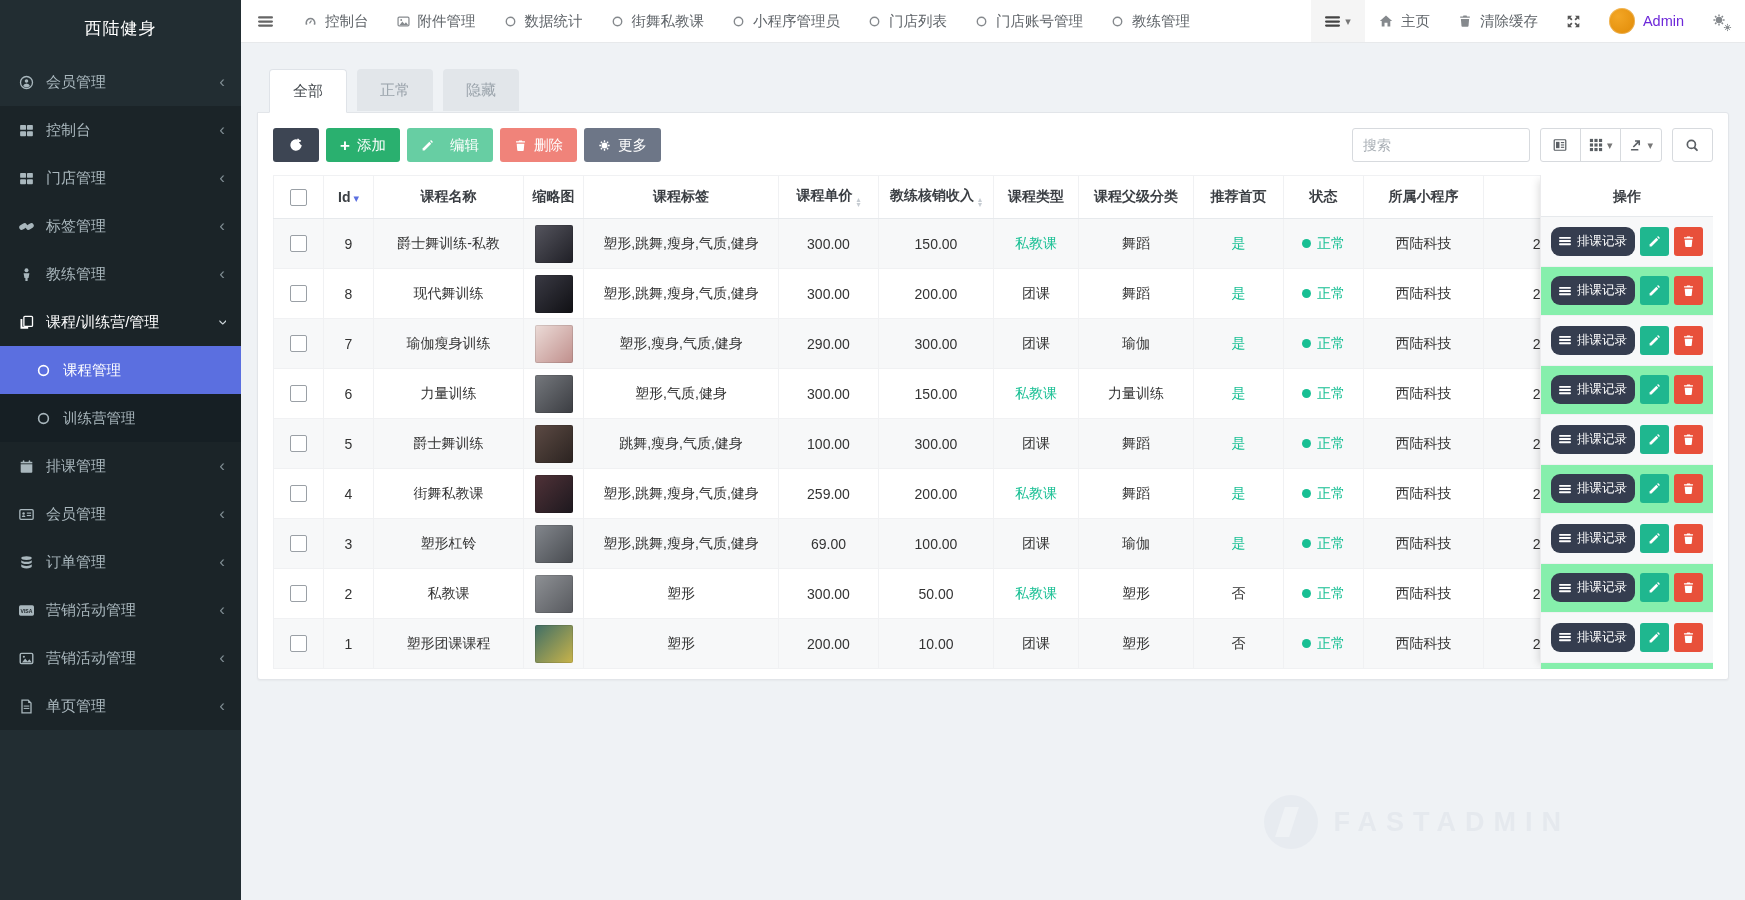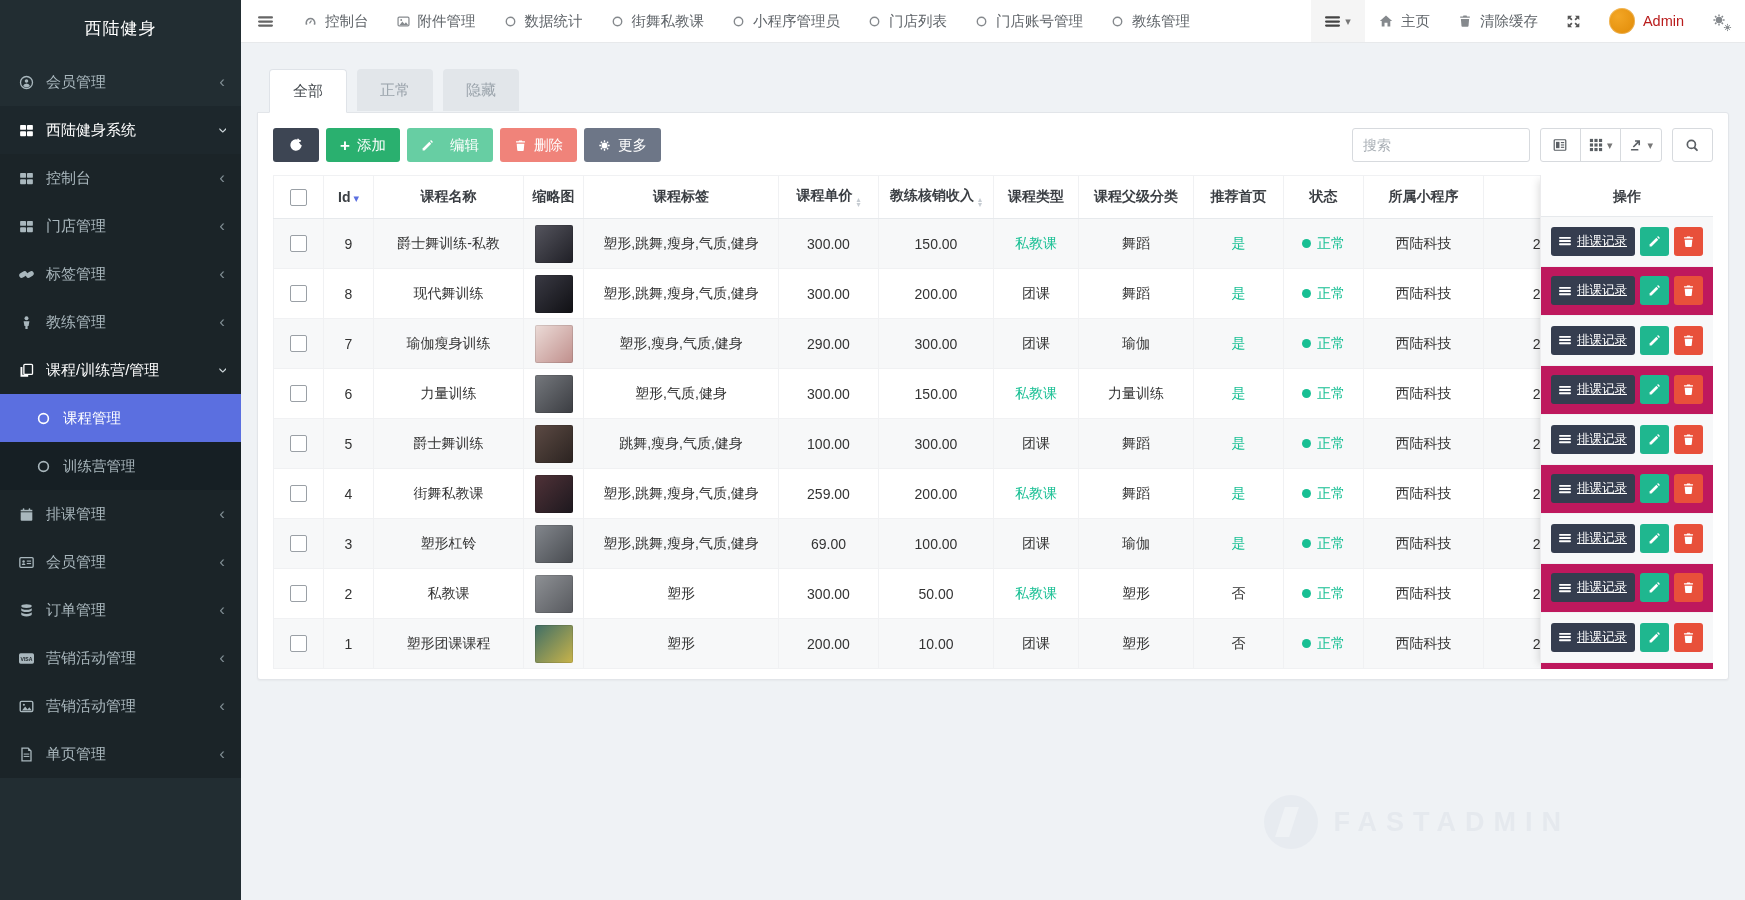--- a/index.html
+++ b/index.html
@@ -92,29 +92,29 @@
   .thumb{width:38px;height:38px;border-radius:2px;display:inline-block;vertical-align:middle;box-shadow:inset 0 0 0 1px rgba(0,0,0,.1);cursor:pointer;}
   .green{color:var(--c-success,#17bf93);}
   .status{color:var(--c-success,#17bf93);display:inline-flex;align-items:center;gap:6px;}
   .dot{width:9px;height:9px;border-radius:50%;background:var(--c-success,#17bf93);display:inline-block;}
   .sorters{display:inline-flex;flex-direction:column;margin-left:4px;vertical-align:-2px;font-size:8px;line-height:5px;color:#c6ccd2;}
   .caret-desc{color:var(--c-accent,#5b6fe0);font-size:11px;margin-left:3px;}
   th.col-created{text-indent:-40px;}
   td.cell-created{text-indent:-70px;}
 
   
-  .ops{position:absolute;top:0;right:0;width:172px;height:100%;background:#be185d;
+  .ops{position:absolute;top:0;right:0;width:172px;height:100%;background:#86efac;
        border-left:1px solid #ececee;box-shadow:-6px 0 8px -5px rgba(0,0,0,.15);z-index:4;}
   .ops-head{height:42px;line-height:42px;text-align:center;font-weight:600;font-size:14px;color:#3b3f44;
             border-bottom:1px solid #e6e9ec;background:#fff;box-sizing:border-box;}
   .ops-row{height:49.5px;display:flex;align-items:center;justify-content:center;gap:5px;box-sizing:border-box;
            border-bottom:1px solid #f0f1f3;}
   .ops-row:nth-child(odd){background:#f7f8f9;}
-  .btn-sched{background:var(--c-action,#353d4f);color:#fff;height:29px;border:none;border-radius:3px;
-             font-size:12.5px;display:flex;align-items:center;gap:6px;padding:0 8px;cursor:pointer;font-family:inherit;text-decoration:underline;}
+  .btn-sched{background:var(--c-action,#353d4f);color:#fff;height:29px;border:none;border-radius:9px;
+             font-size:12.5px;display:flex;align-items:center;gap:6px;padding:0 8px;cursor:pointer;font-family:inherit;}
   .btn-sched .icon{width:12px;height:12px;}
   .btn-mini{width:29px;height:29px;border:none;border-radius:3px;color:#fff;display:flex;align-items:center;
             justify-content:center;cursor:pointer;}
   .btn-mini .icon{width:13px;height:13px;}
   .btn-edit2{background:var(--c-editbtn,#1fb78f);}
   .btn-del2{background:var(--c-delbtn,#e8503a);}
 
   .table-footer{padding:15px 2px 40px;font-size:14px;color:#45494d;}
 
   
@@ -134,32 +134,20 @@
     <nav class="menu" id="sidebar-menu">
         <div class="s-item lvl1">
           <span class="icon " style="">
             <svg viewBox="0 0 16 16">
               <circle cx="8" cy="8" r="6.4" fill="none" stroke="currentColor" stroke-width="1.4"></circle>
               <circle cx="8" cy="6.4" r="1.9"></circle>
               <path d="M4.3 11.7a3.9 3.9 0 0 1 7.4 0 6.4 6.4 0 0 1-7.4 0z"></path>
             </svg>
           </span>
           <span class="s-label">会员管理</span>
-          <span class="s-caret">‹</span>
-        </div>
-        <div class="s-item lvl1 open">
-          <span class="icon " style="">
-            <svg viewBox="0 0 16 16">
-              <rect x="1.2" y="2" width="6.3" height="5.3" rx=".9"></rect>
-              <rect x="8.5" y="2" width="6.3" height="5.3" rx=".9"></rect>
-              <rect x="1.2" y="8.7" width="6.3" height="5.3" rx=".9"></rect>
-              <rect x="8.5" y="8.7" width="6.3" height="5.3" rx=".9"></rect>
-            </svg>
-          </span>
-          <span class="s-label">西陆健身系统</span>
           <span class="s-caret">‹</span>
         </div>
         <div class="s-sub l2">
           <div class="s-item lvl2">
             <span class="icon " style="">
               <svg viewBox="0 0 16 16">
                 <rect x="1.2" y="2" width="6.3" height="5.3" rx=".9"></rect>
                 <rect x="8.5" y="2" width="6.3" height="5.3" rx=".9"></rect>
                 <rect x="1.2" y="8.7" width="6.3" height="5.3" rx=".9"></rect>
                 <rect x="8.5" y="8.7" width="6.3" height="5.3" rx=".9"></rect>
@@ -411,21 +399,21 @@
         </div>
         <div class="nav-item">
           <span class="icon" style="width:15px;height:15px;color:#555">
               <svg viewBox="0 0 16 16">
                 <path d="M1.8 6.5V1.8h4.7L4.8 3.5l2.1 2.1-1.3 1.3-2.1-2.1zM9.5 1.8h4.7v4.7l-1.7-1.7-2.1 2.1-1.3-1.3 2.1-2.1zM14.2 9.5v4.7H9.5l1.7-1.7-2.1-2.1 1.3-1.3 2.1 2.1zM6.5 14.2H1.8V9.5l1.7 1.7 2.1-2.1 1.3 1.3-2.1 2.1z"></path>
               </svg>
             </span>
         </div>
         <div class="nav-item">
           <span class="avatar"></span>
-          <span style="color:#b91c1c">Admin</span>
+          <span style="color:#6d28d9">Admin</span>
         </div>
         <div class="nav-item">
           <span class="cogs">
             <span class="icon g1">
                 <svg viewBox="0 0 16 16" fill="none" stroke="currentColor" stroke-width="1.7">
                   <path d="M8 1.6v2.2M8 12.2v2.2M1.6 8h2.2M12.2 8h2.2M3.5 3.5L5 5M11 11l1.5 1.5M12.5 3.5L11 5M5 11l-1.5 1.5"></path>
                   <circle cx="8" cy="8" r="2.8"></circle>
                 </svg>
               </span>
             <span class="icon g2">

